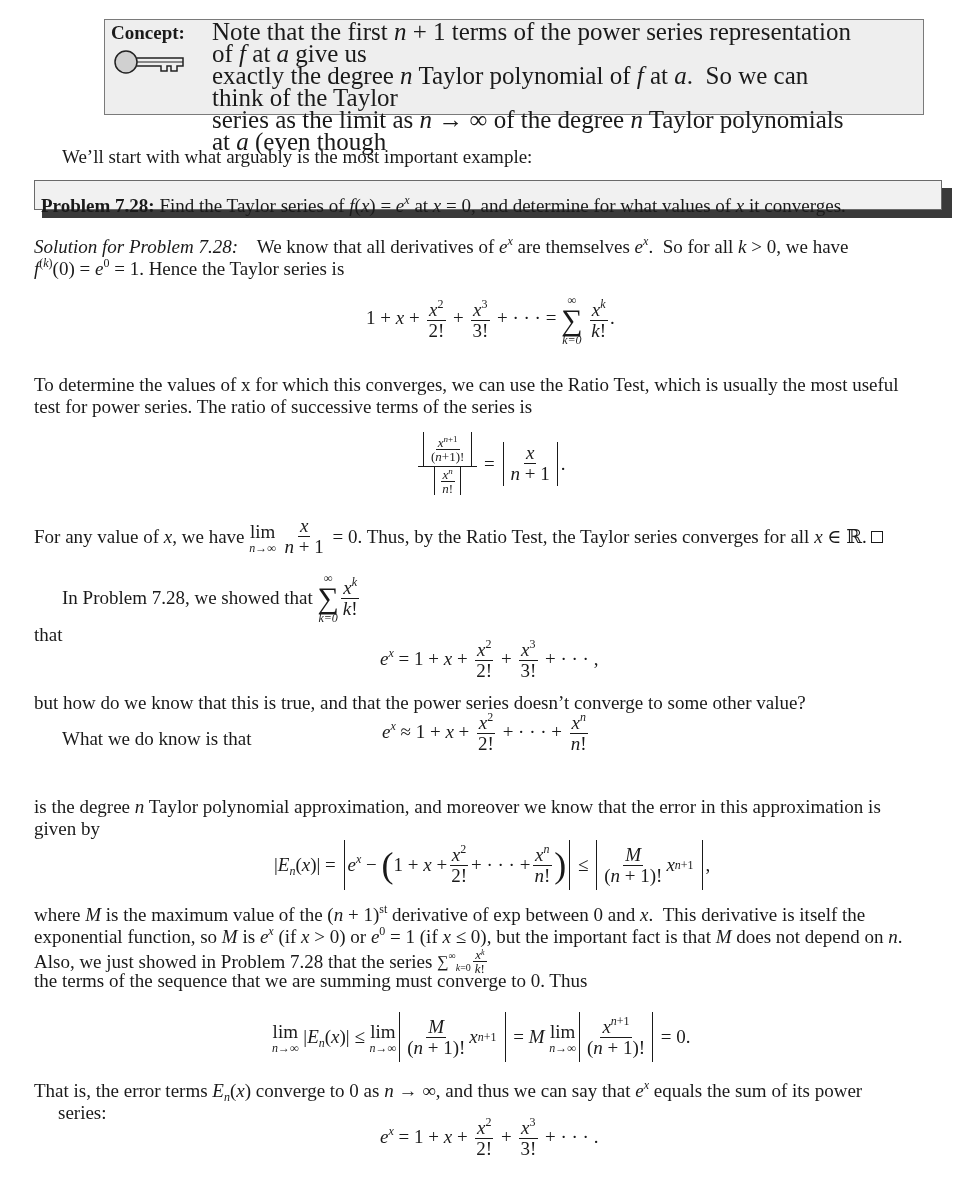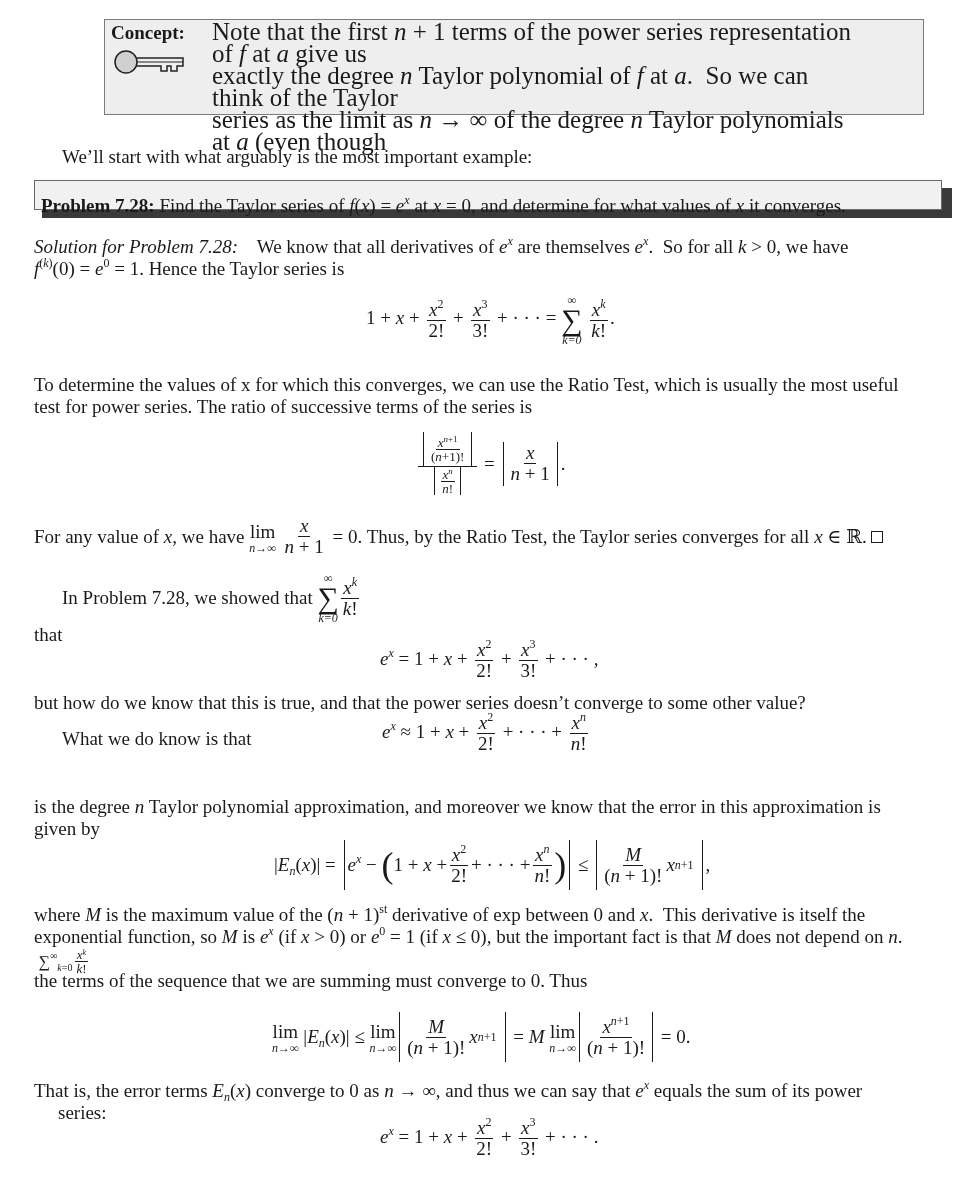--- a/index.html
+++ b/index.html
@@ -190,21 +190,21 @@
     </span><span class="paren">)</span><span class="bar tall"></span>&nbsp;≤&nbsp;<span class="bar tall"></span>
   <span class="frac">
       <span class="num"><i>M</i></span>
       <span class="den">(<i>n</i> + 1)!</span>
     </span><i>x</i><sup style="vertical-align:10px"><i>n</i>+1</sup><span class="bar tall" style="margin-left:8px"></span>,
 </div>
 
 <div class="abs line" style="left:34px; top:904px;">where <i>M</i> is the maximum value of the (<i>n</i> + 1)<sup>st</sup> derivative of exp between 0 and <i>x</i>. &nbsp;This derivative is itself the</div>
 <div class="abs line" style="left:34px; top:926px;">exponential function, so <i>M</i> is <i>e<sup>x</sup></i> (if <i>x</i> &gt; 0) or <i>e</i><sup>0</sup> = 1 (if <i>x</i> ≤ 0), but the important fact is that <i>M</i> does not depend on <i>n</i>.</div>
 <div class="abs line" style="left:34px; top:948px; display:flex; align-items:center;">
-  &nbsp;
+  <span>Also, we just showed in Problem 7.28 that the series</span>&nbsp;
   <span style="font-size:16px">∑<sup style="font-size:10px">∞</sup><sub style="font-size:10px"><i>k</i>=0</sub></span>
   <span class="frac sm">
       <span class="num"><i>x<sup style="font-size:8px;vertical-align:4px">k</sup></i></span>
       <span class="den"><i>k</i>!</span>
     </span>&nbsp;
 </div>
 <div class="abs line" style="left:34px; top:970px;">the terms of the sequence that we are summing must converge to 0. Thus</div>
 
 <div class="abs line" style="left:272px; top:1012px; display:flex; align-items:center;">
   <span class="lim-op">

